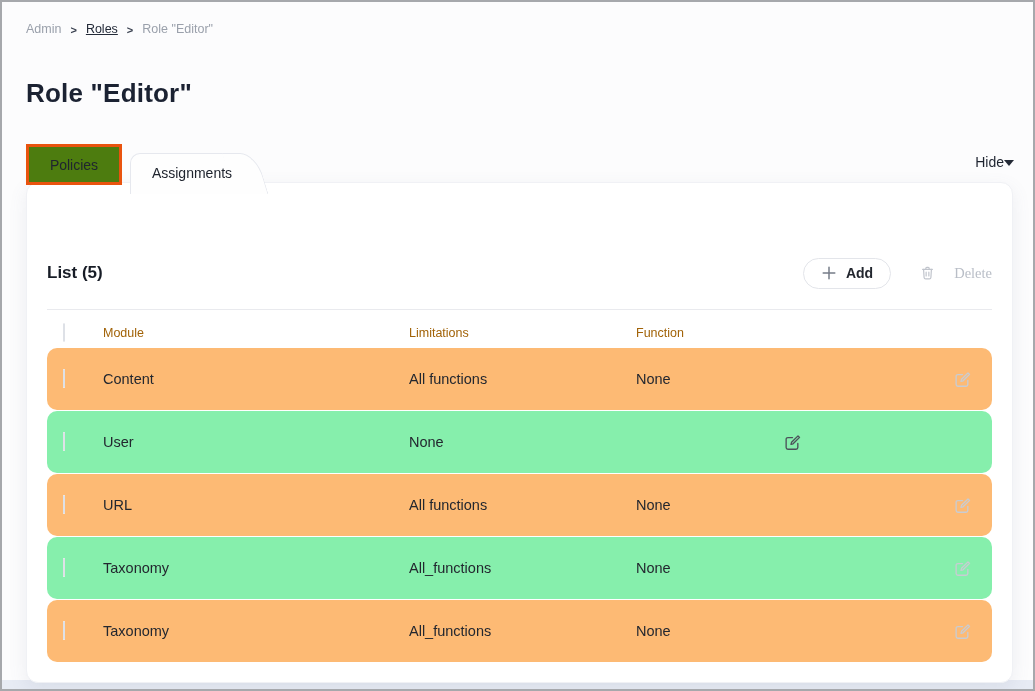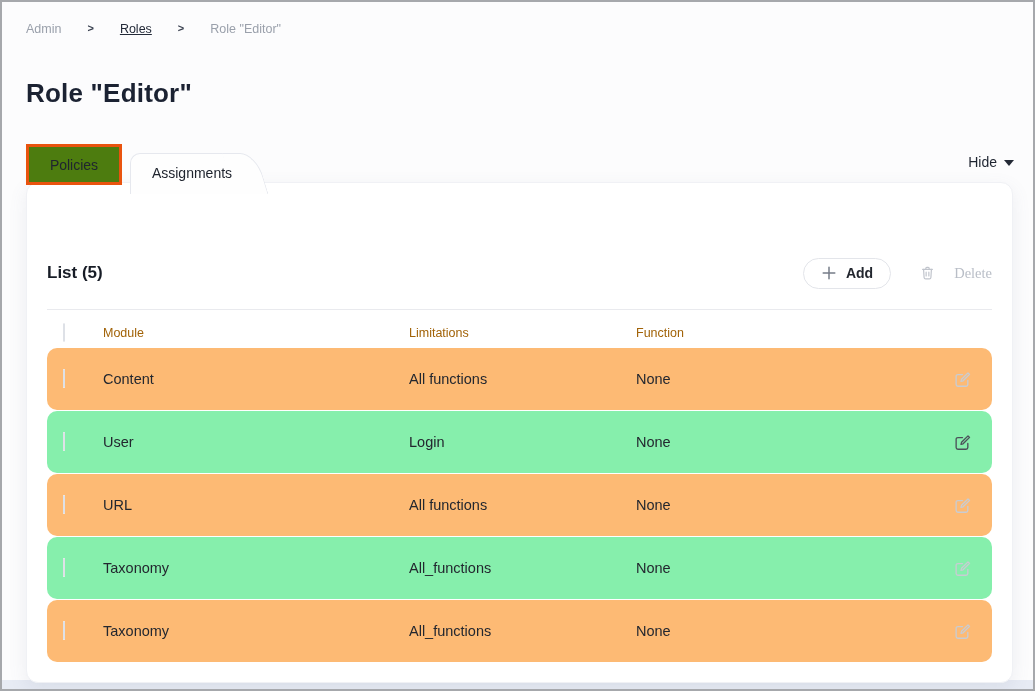--- a/index.html
+++ b/index.html
@@ -13,21 +13,21 @@
 
   
   .bottom-strip {
     position:absolute; left:0; right:0; bottom:0; height:9px;
     background:#e7ebf4; z-index:0;
   }
 
   
   .breadcrumb {
     position:absolute; left:24px; top:20px; font-size:12.5px; color:#9aa0ab;
-    display:flex; align-items:flex-start; gap:26px; z-index:2;
+    display:flex; align-items:flex-end; gap:9px; z-index:2;
   }
   .bc-muted { color:#9aa0ab; }
   .bc-sep { color:#3a4150; font-weight:700; font-size:11px; }
   .bc-link { color:#232a38; text-decoration:underline; cursor:pointer; }
 
   
   .page-title {
     position:absolute; left:24px; top:76px; font-size:26px; font-weight:700;
     color:#1b2232; letter-spacing:0.2px; z-index:2;
   }
@@ -54,21 +54,21 @@
     border-top-right-radius:16px 24px;
     transform:skewX(17deg); transform-origin:0 0;
   }
   .tab-assignments .t-label {
     position:absolute; left:0; width:124px; top:0; height:40px;
     display:flex; align-items:center; justify-content:center;
     font-size:14px; color:#20252f;
   }
 
   .hide-toggle {
-    position:absolute; right:0; top:12px; display:flex; align-items:center; gap:7px;
+    position:absolute; right:0; top:12px; display:flex; align-items:center; 
     font-size:14px; color:#1e2430; cursor:pointer; font-weight:500;
   }
   .caret-down {
     width:0; height:0; border-left:5px solid transparent; border-right:5px solid transparent;
     border-top:6px solid #242a36; margin-top:2px;
   }
 
   
   .card {
     position:absolute; left:24px; top:180px; width:987px; height:501px;
@@ -197,21 +197,20 @@
         <svg width="19" height="19" viewBox="0 0 20 20" fill="none" stroke="currentColor" stroke-width="1.4" stroke-linecap="round" stroke-linejoin="round">
           <path d="M15.6 11v4.2a1.9 1.9 0 0 1-1.9 1.9H5.2a1.9 1.9 0 0 1-1.9-1.9V6.7a1.9 1.9 0 0 1 1.9-1.9H10"></path>
           <path d="M15.8 3l1.6 1.6-6.8 6.8-2.2.6.6-2.2z"></path>
         </svg>
       </button>
     </div>
 
     <div class="trow row-grid">
       <span><span class="checkbox"></span></span>
       <span class="td">User</span>
-      <span class="td">Login</span>
       <span class="td">None</span>
       <button class="edit-btn active">
         <svg width="19" height="19" viewBox="0 0 20 20" fill="none" stroke="currentColor" stroke-width="1.4" stroke-linecap="round" stroke-linejoin="round">
           <path d="M15.6 11v4.2a1.9 1.9 0 0 1-1.9 1.9H5.2a1.9 1.9 0 0 1-1.9-1.9V6.7a1.9 1.9 0 0 1 1.9-1.9H10"></path>
           <path d="M15.8 3l1.6 1.6-6.8 6.8-2.2.6.6-2.2z"></path>
         </svg>
       </button>
     </div>
 
     <div class="trow row-grid alt">

